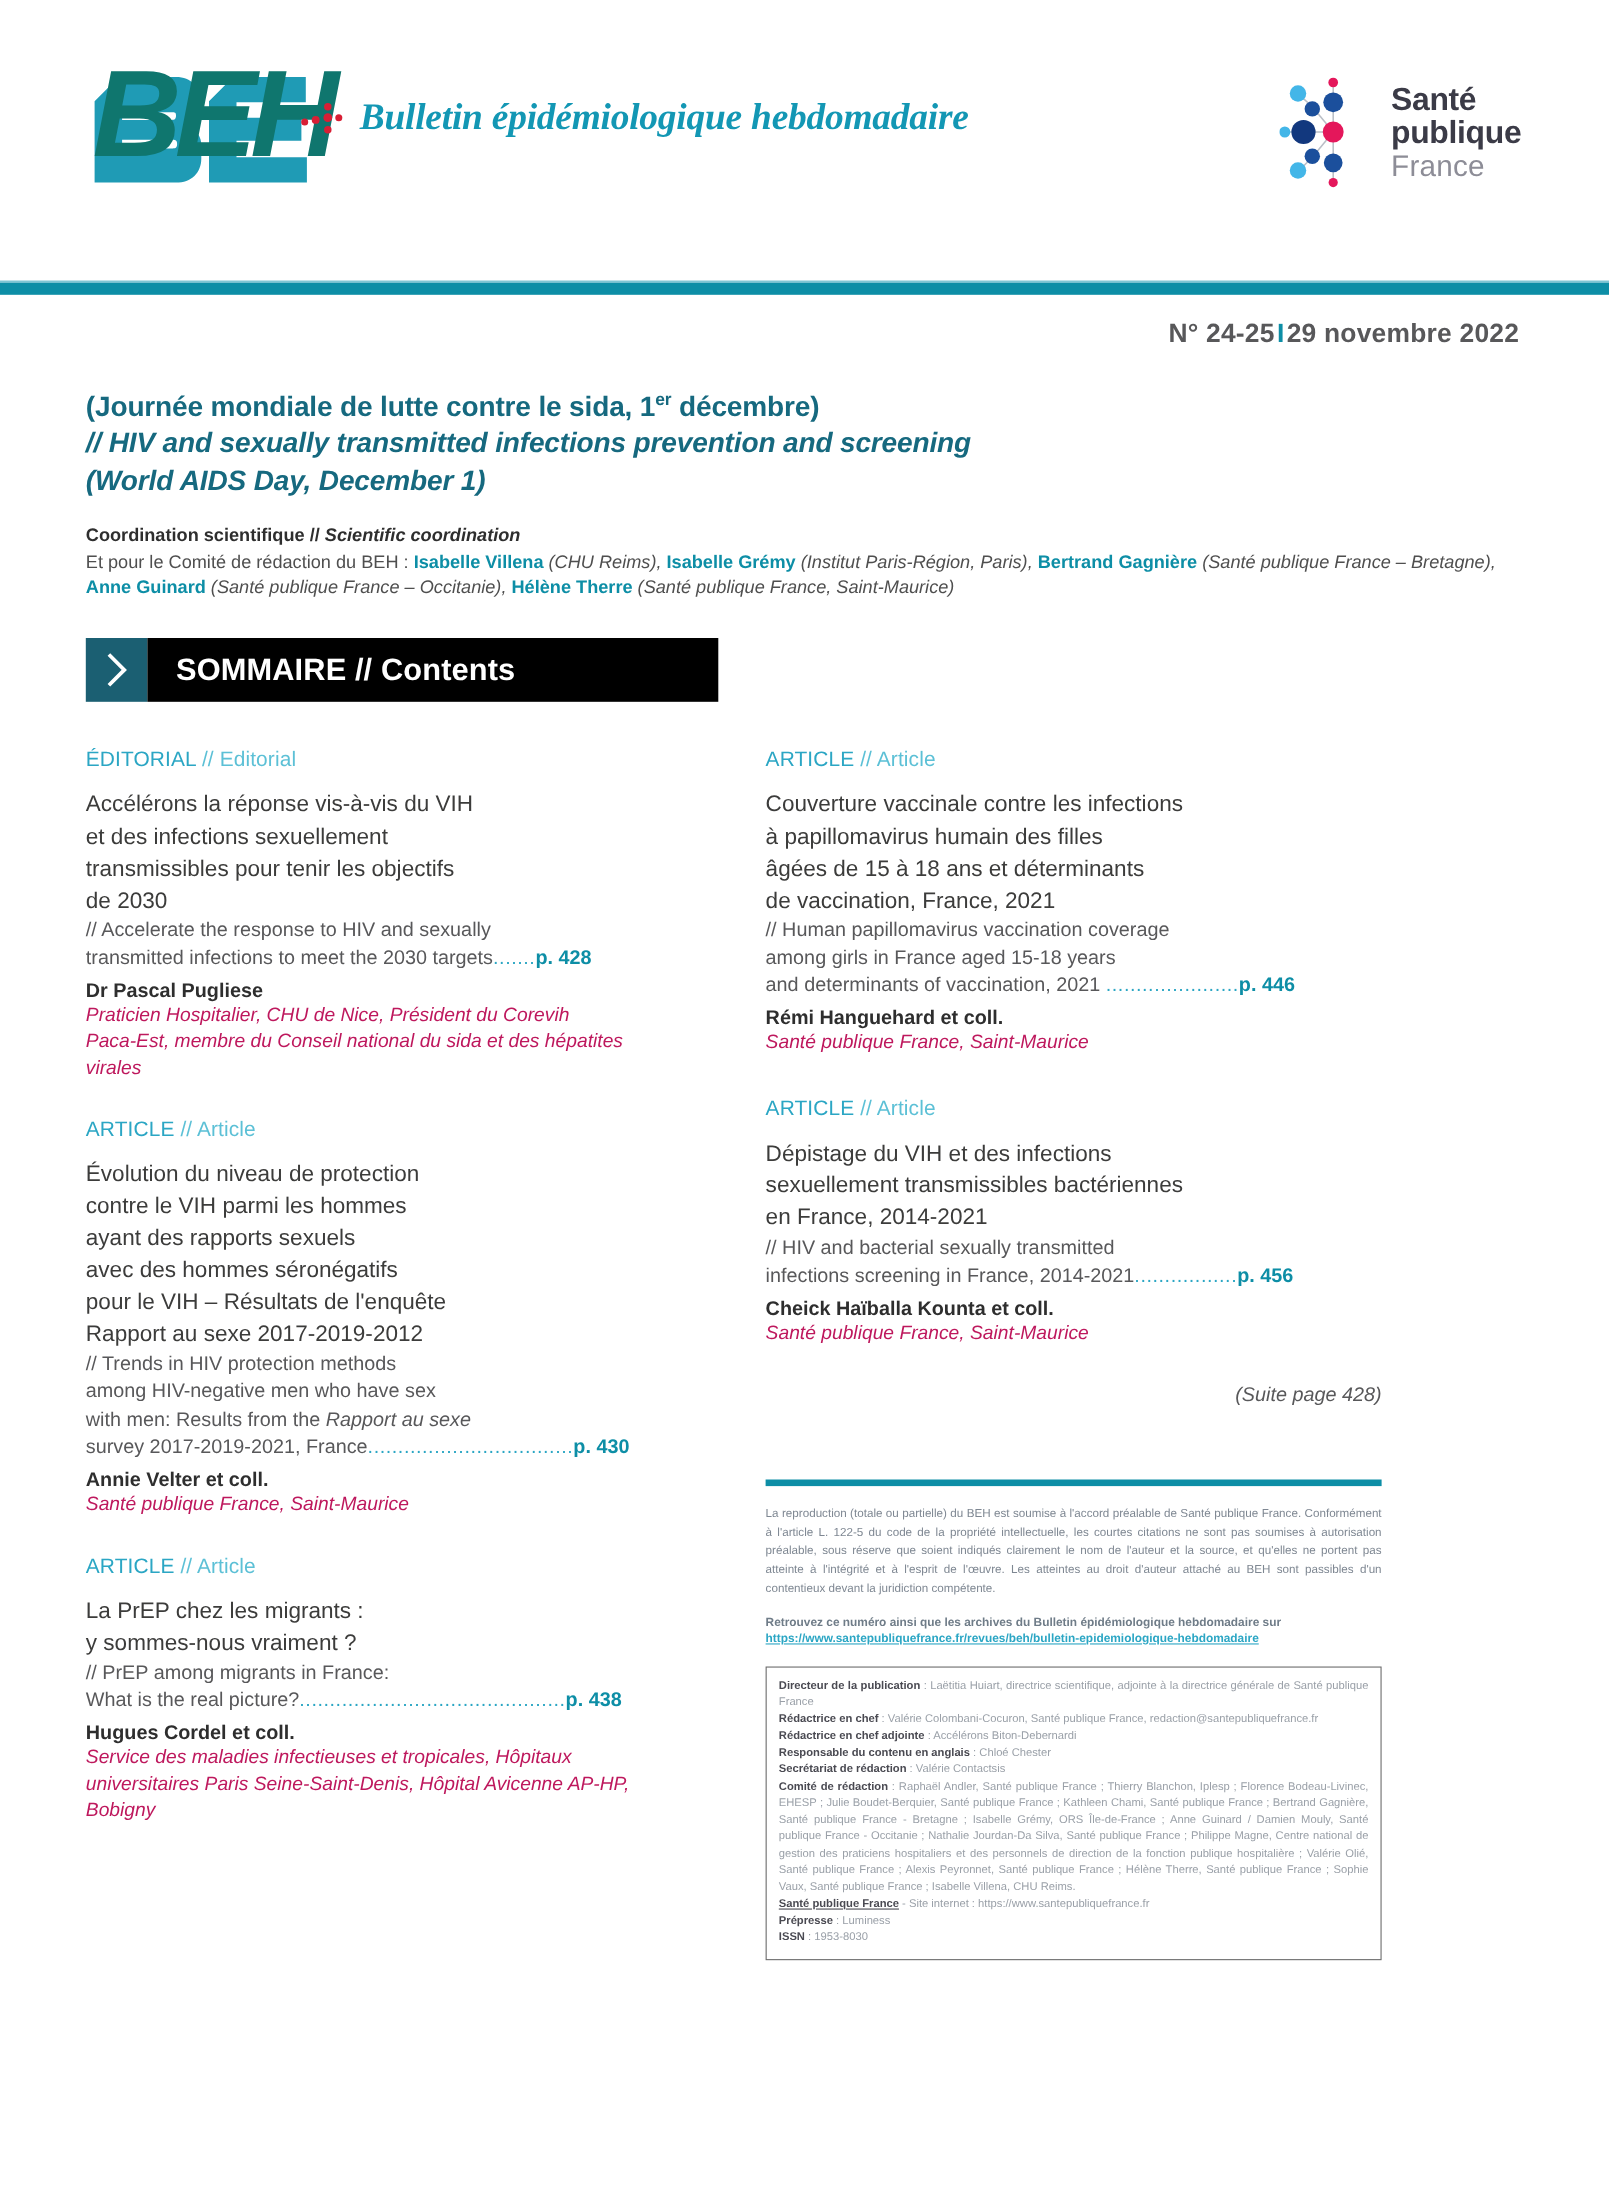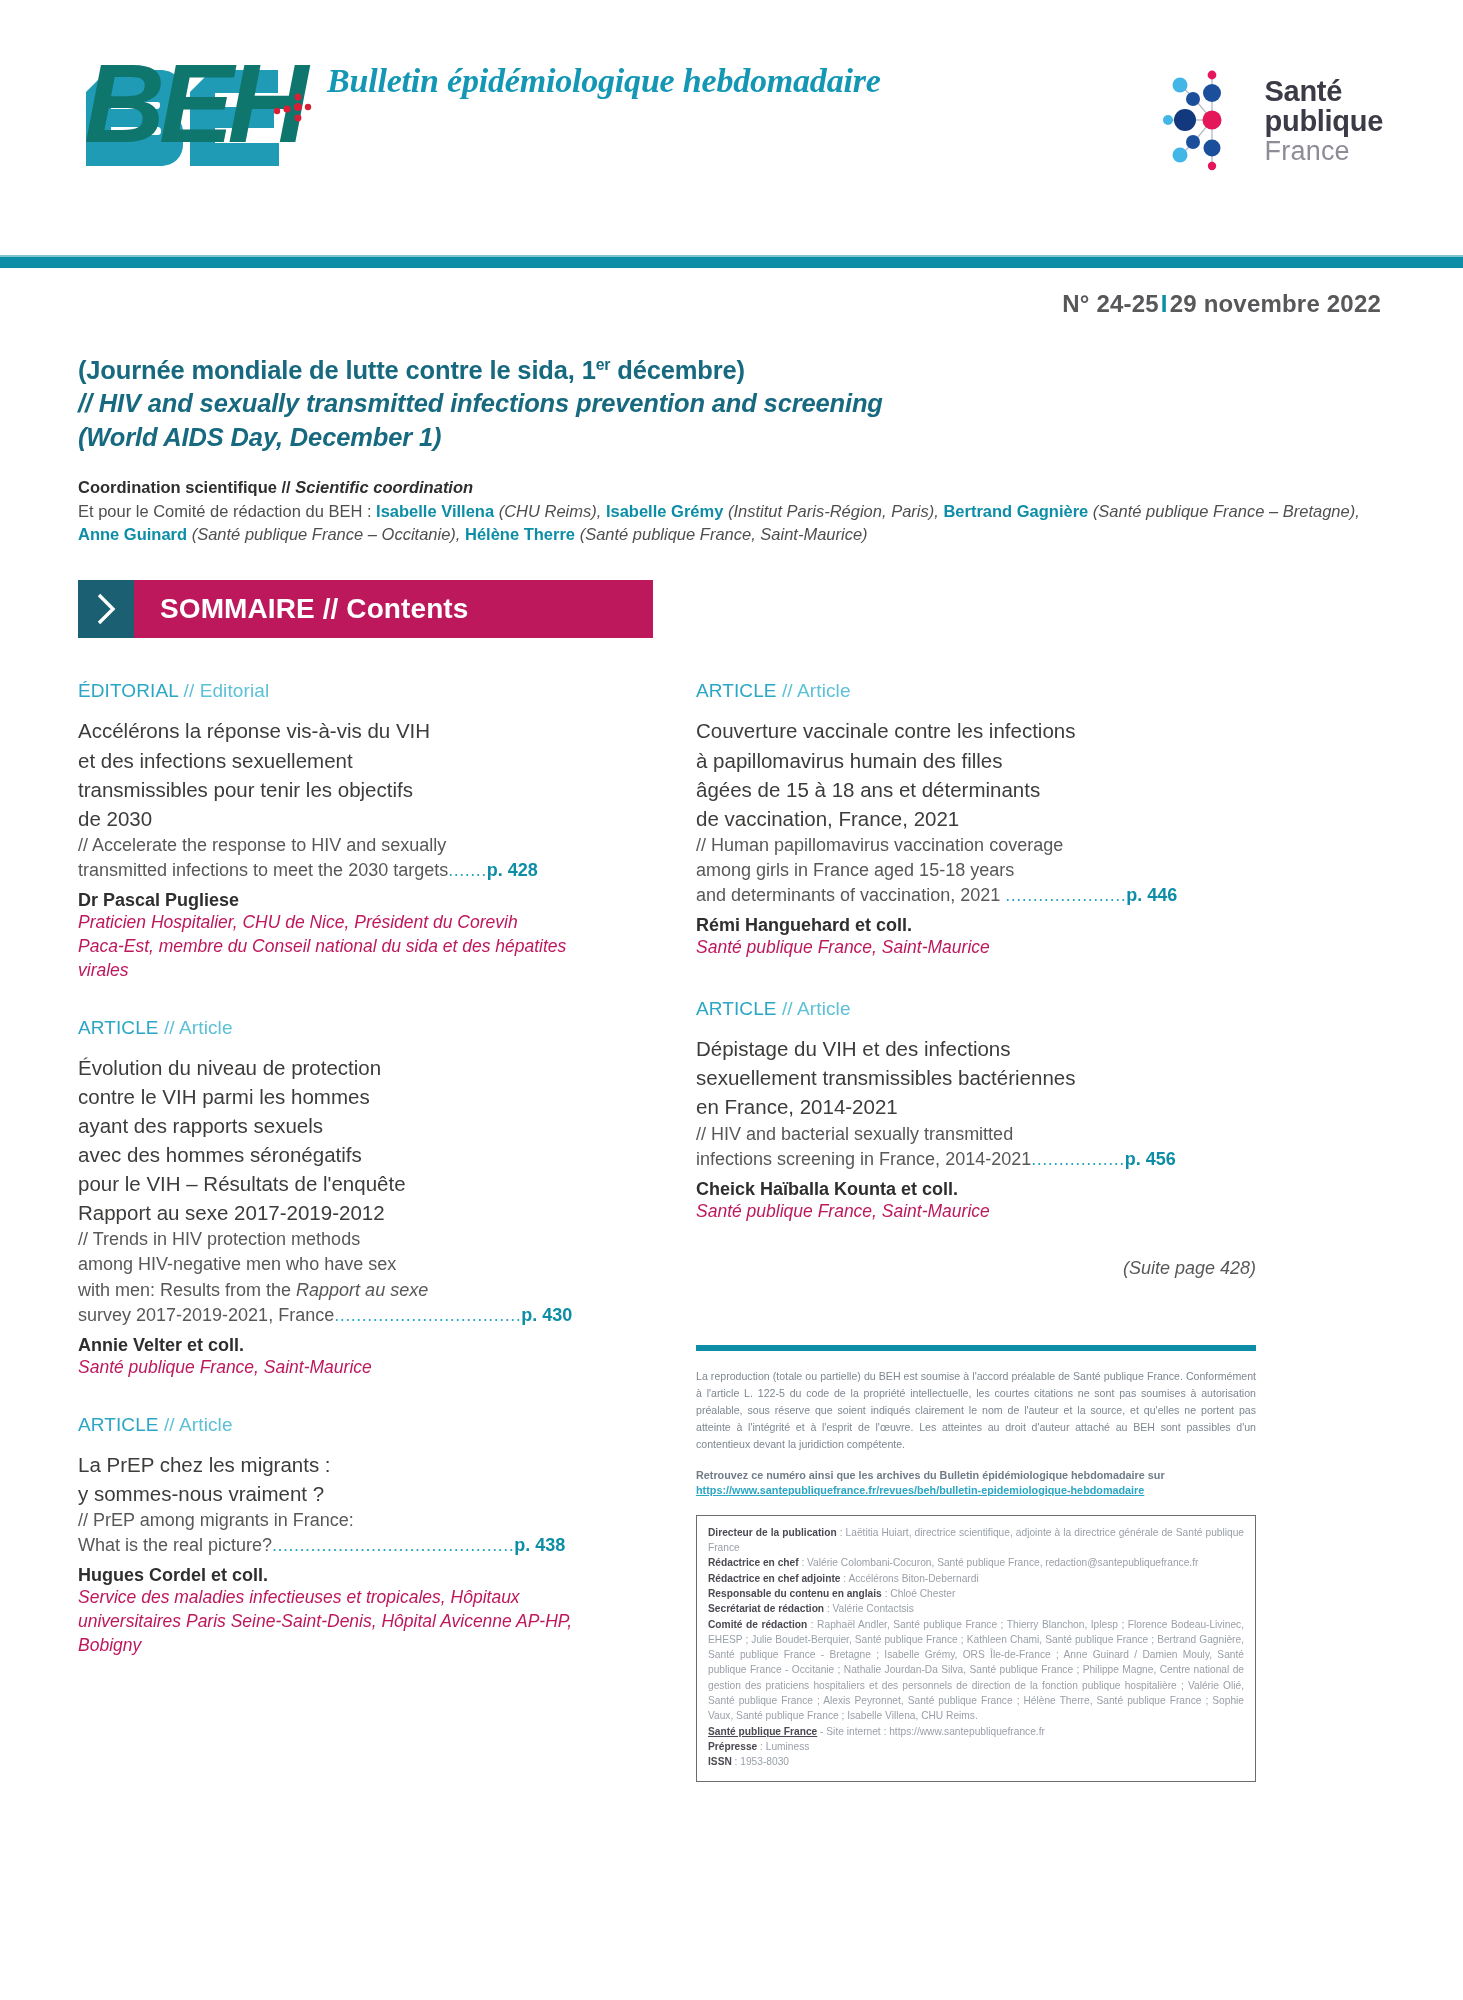--- a/index.html
+++ b/index.html
@@ -25,21 +25,21 @@
   
   .masthead {
     height: 255px;
     position: relative;
   }
   .beh-logo {
     position: absolute;
     left: 78px;
     top: 62px;
     display: flex;
-    align-items: flex-start;
+    align-items: center;
   }
   .beh-mark {
     display: block;
   }
   .beh-tagline {
     font-family: "Liberation Serif", serif;
     font-style: italic;
     font-weight: bold;
     font-size: 34px;
     color: #1397b4;
@@ -148,21 +148,21 @@
   .sommaire .chev {
     width: 56px;
     background: #1b5f72;
     display: flex;
     align-items: center;
     justify-content: center;
   }
   .sommaire .chev svg { display: block; }
   .sommaire .bar {
     flex: 1;
-    background: #be185d;
+    background: #000000;
     display: flex;
     align-items: center;
     padding-left: 26px;
     color: #fff;
     font-size: 28px;
     font-weight: bold;
     letter-spacing: 0.1px;
   }
 
   

